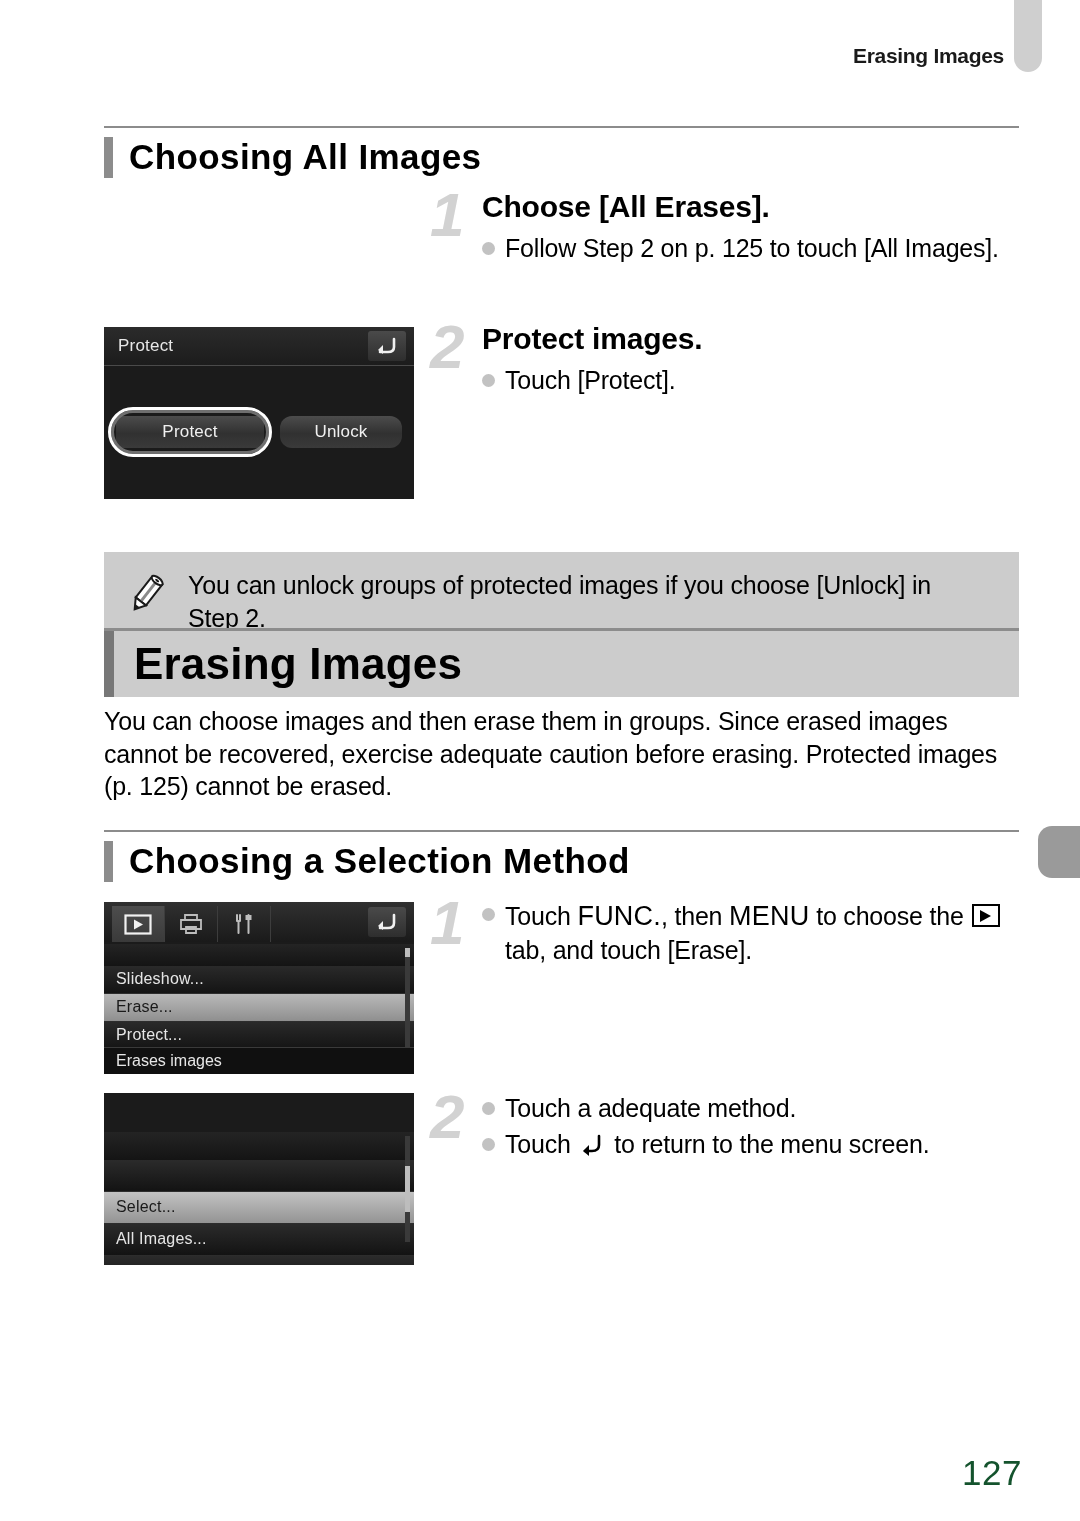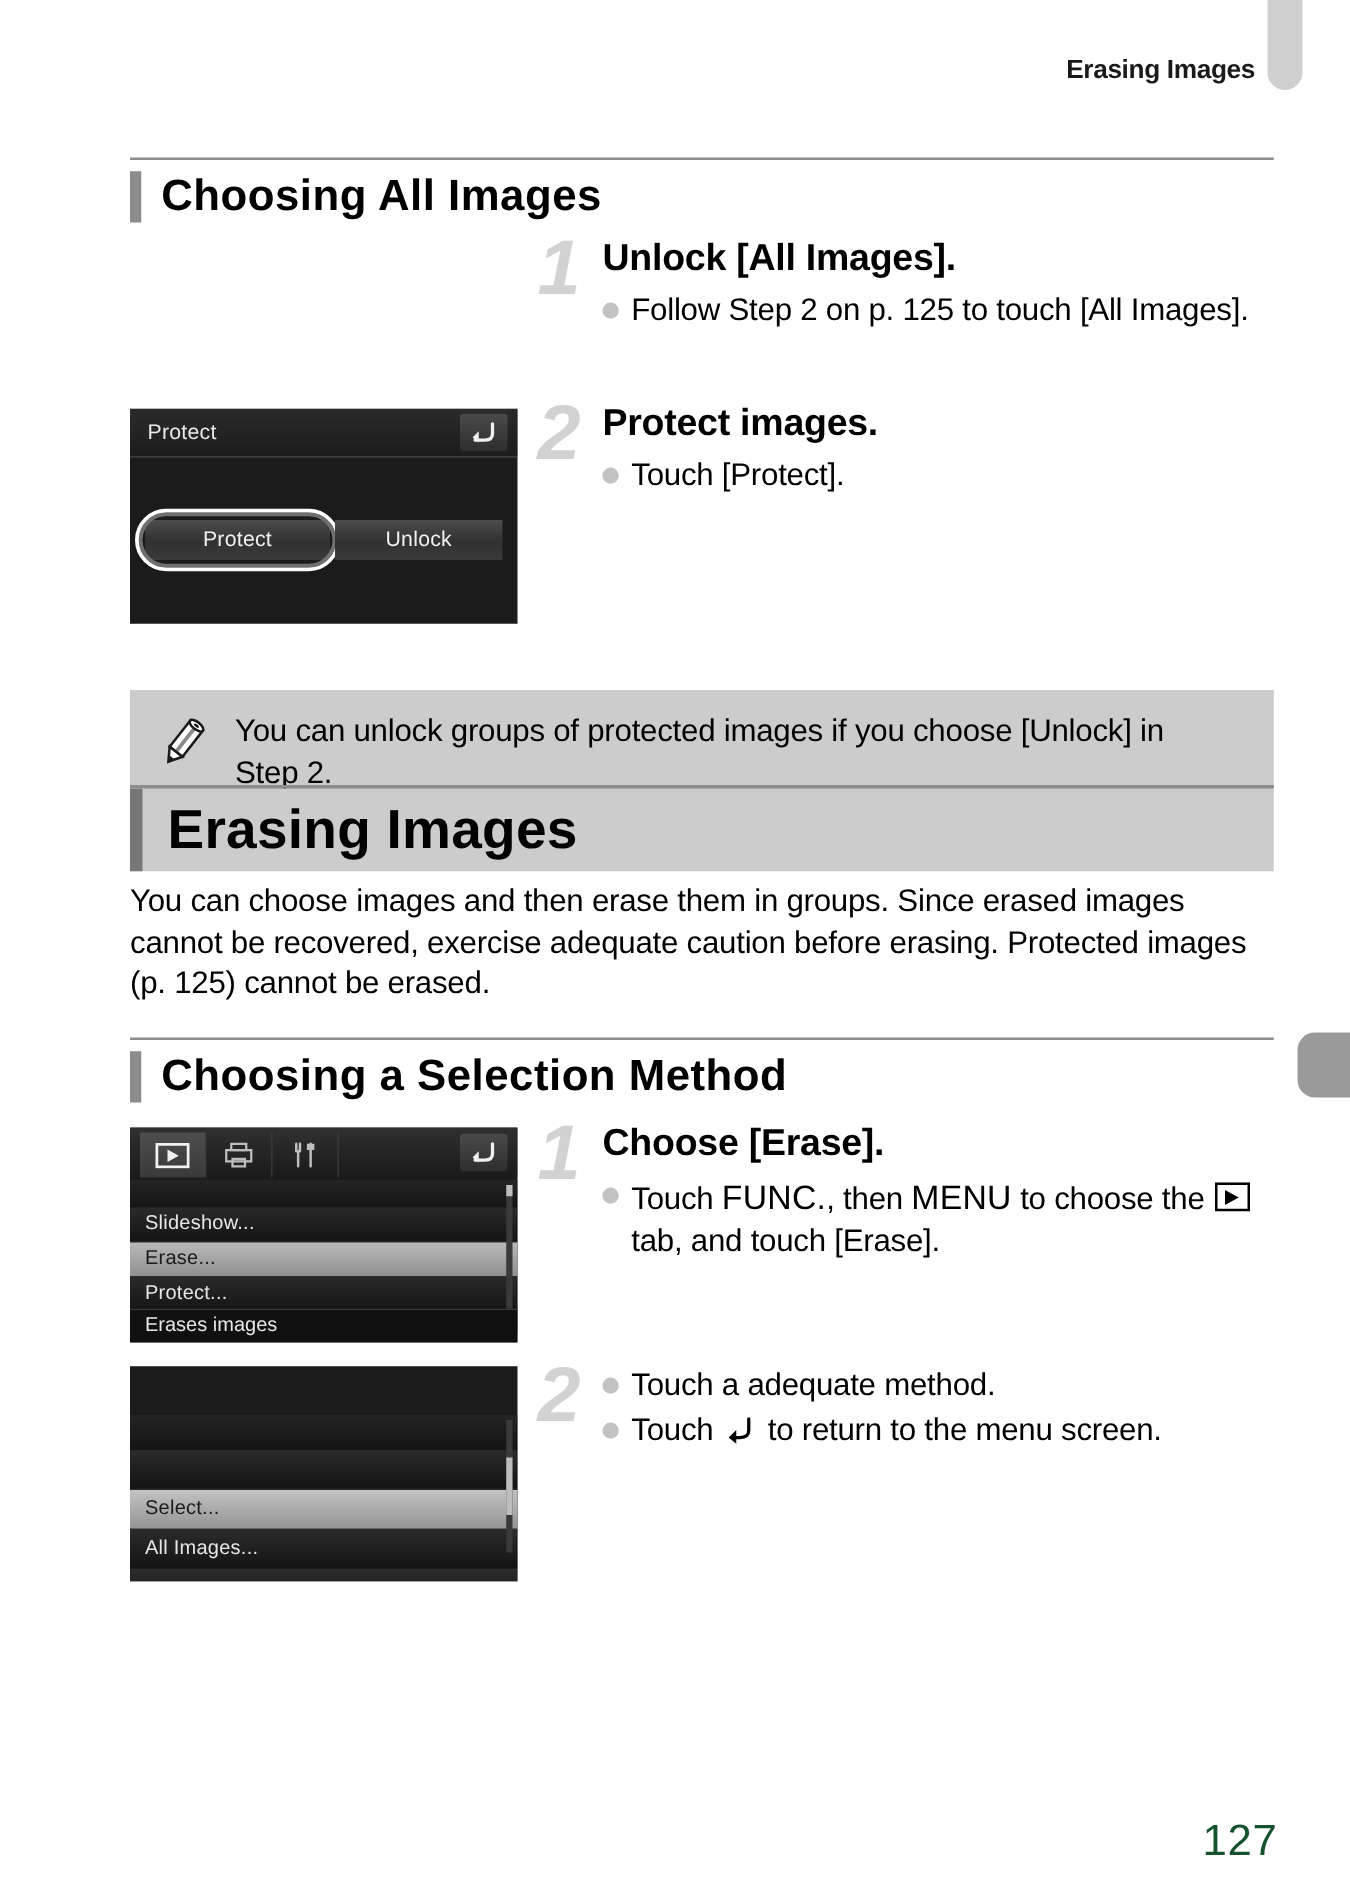--- a/index.html
+++ b/index.html
@@ -266,21 +266,21 @@
     height: 32px;
     background: linear-gradient(180deg,#4c4c4c 0%, #313131 55%, #3a3a3a 100%);
     color: #f0f0f0;
     font-size: 17px;
     display: flex;
     align-items: center;
     justify-content: center;
     letter-spacing: 0.2px;
   }
   .pbtn.left  { left: 0;  width: 148px; }
-  .pbtn.right { right: 0; width: 134px; }
+  .pbtn.right { right: 0; width: 122px; border-radius: 12px; }
   .sel-oval {
     position: absolute;
     left: -8px;
     top: -9px;
     width: 164px;
     height: 50px;
     border: 3px solid #ffffff;
     border-radius: 26px;
     box-sizing: border-box;
     box-shadow: inset 0 0 0 3px #6f6f6f;
@@ -396,21 +396,21 @@
   <div class="h2-rule"></div>
   <div class="h2-row">
     <div class="h2-bar"></div>
     <div class="h2-text">Choosing All Images</div>
   </div>
 </div>
 
 <div class="step" style="top:190px; left:430px; width:590px;">
   <div class="step-num">1</div>
   <div class="step-body">
-    <div class="step-title">Unlock [All Images].</div>
+    <div class="step-title">Choose [All Erases].</div>
     <div class="bullet-line">
       <div class="bullet-dot"></div>
       <div class="bullet-text">Follow Step 2 on p. 125 to touch [All Images].</div>
     </div>
   </div>
 </div>
 
 <div class="step" style="top:322px; left:430px; width:590px;">
   <div class="step-num">2</div>
   <div class="step-body">
@@ -520,21 +520,20 @@
     <div class="scrollthumb" style="top:4px; height:9px;"></div>
   </div>
   <div class="status-bar">
     <div class="slabel">Erases images</div>
   </div>
 </div>
 
 <div class="step" style="top:898px; left:430px; width:600px;">
   <div class="step-num">1</div>
   <div class="step-body">
-    <div class="step-title">Choose [Erase].</div>
     <div class="bullet-line">
       <div class="bullet-dot"></div>
       <div class="bullet-text">Touch <span class="func-word">FUNC.</span>, then <span class="func-word">MENU</span> to choose the <span class="inline-play"></span> tab, and touch [Erase].</div>
     </div>
   </div>
 </div>
 
 <div class="screen" style="left:104px; top:1093px;">
   <div style="position:absolute; top:39px; left:0; right:0; bottom:0;">
     <div style="height:28px; background:linear-gradient(180deg,#242424 0%,#141414 100%);"></div>

